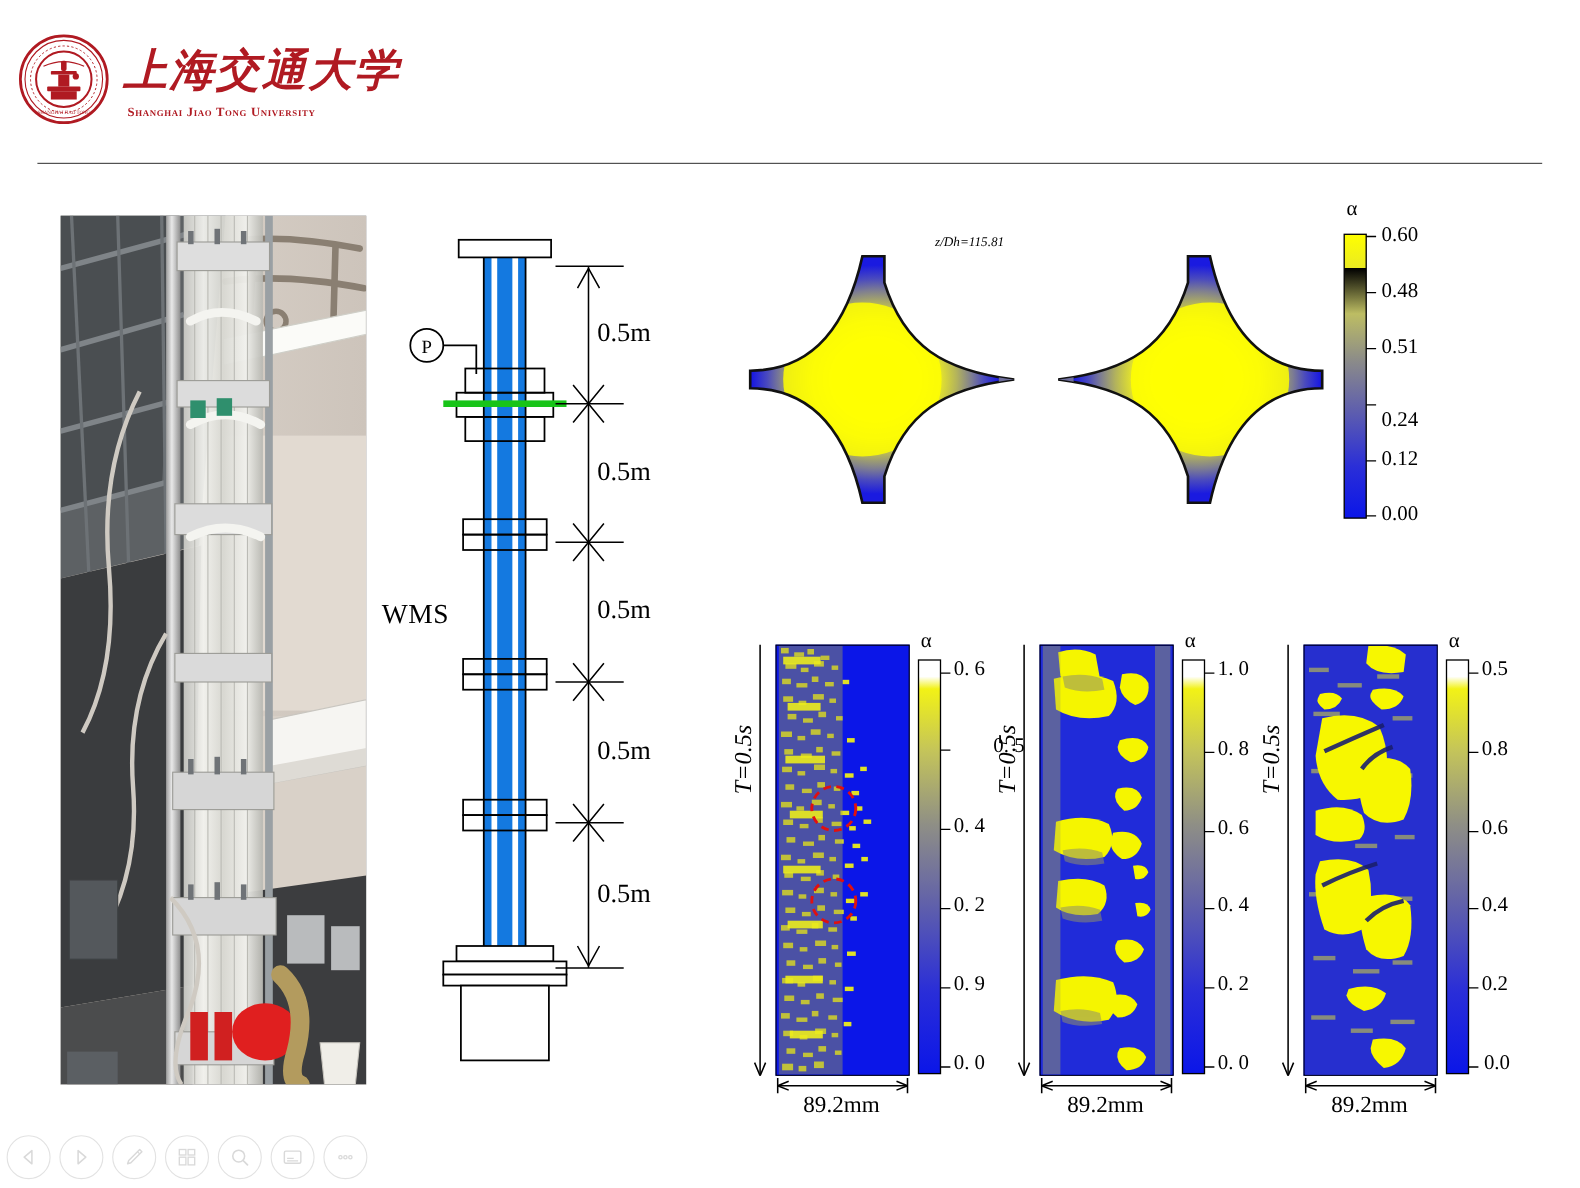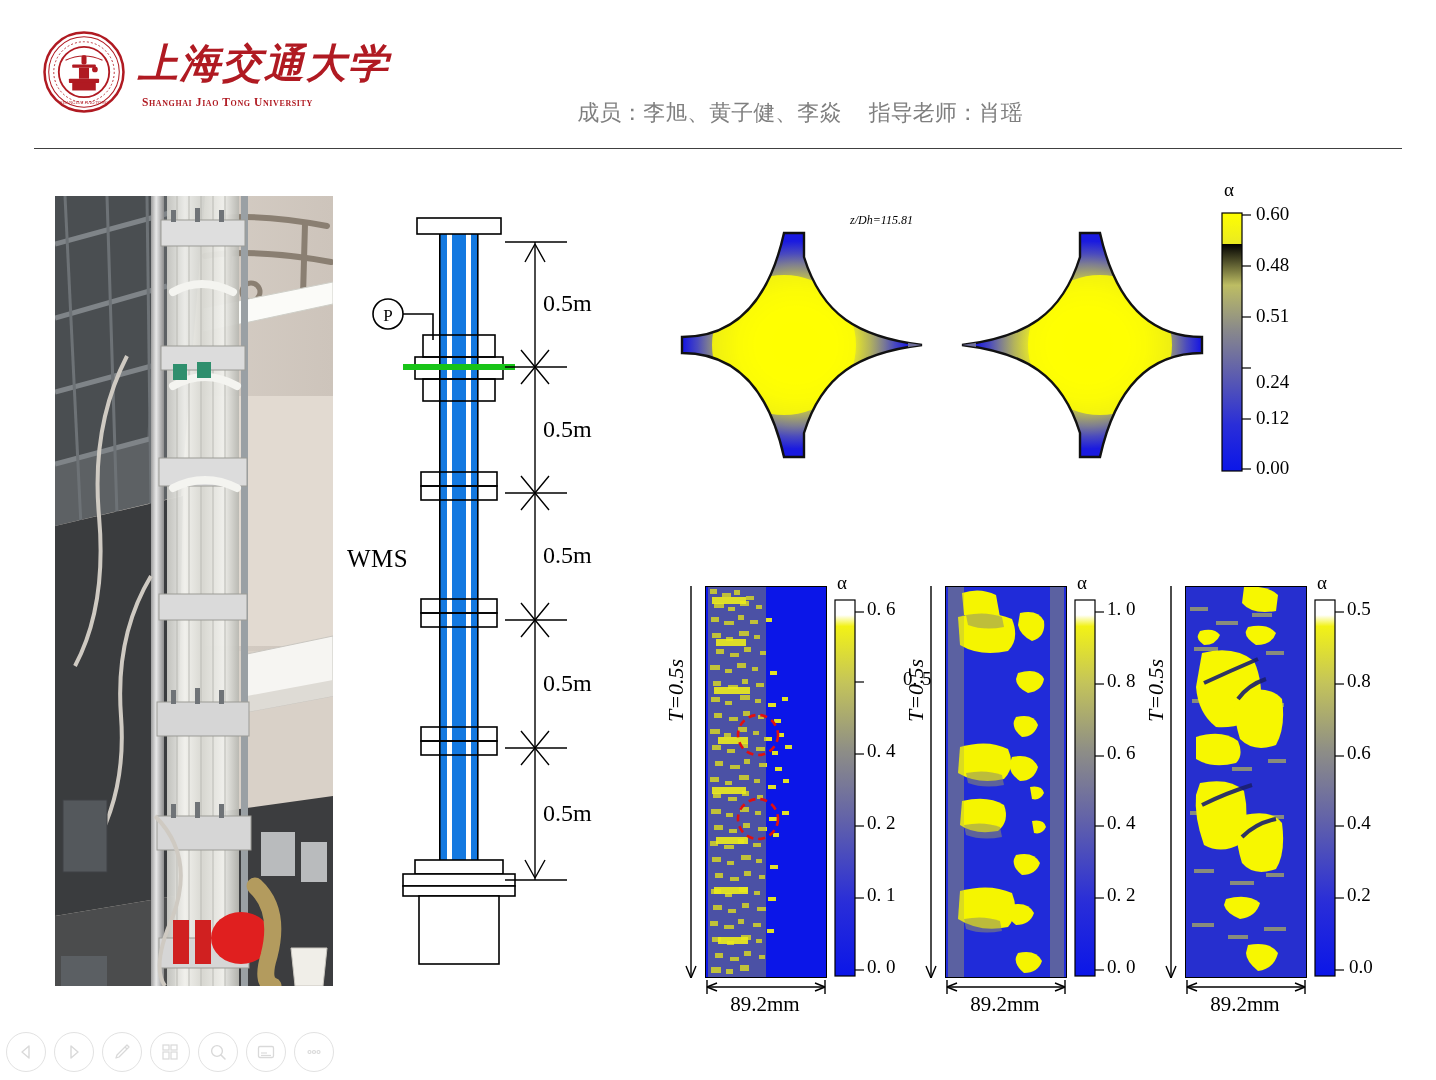--- a/index.html
+++ b/index.html
@@ -1,21 +1,21 @@
 <!DOCTYPE html>
 <html><head>
 <meta charset="utf-8">
 <style>
   html,body{margin:0;padding:0;background:#ffffff;}
   body{width:1436px;height:1080px;position:relative;overflow:hidden;
        font-family:"Liberation Serif",serif;color:#000;}
 
   
   #header{position:absolute;left:0;top:0;width:1436px;height:150px;}
-  #logo-block{position:absolute;left:42px;top:26px;width:315px;height:100px;}
+  #logo-block{position:absolute;left:16px;top:26px;width:315px;height:100px;}
   #logo-seal{position:absolute;left:0;top:4px;width:84px;height:84px;}
   #logo-name-cn{position:absolute;left:96px;top:10px;font-size:40px;color:#b01a22;
       font-family:"Liberation Serif",serif;font-weight:bold;font-style:italic;letter-spacing:2px;
       white-space:nowrap;}
   #logo-name-en{position:absolute;left:100px;top:70px;font-size:11.5px;color:#b01a22;
       font-family:"Liberation Serif",serif;letter-spacing:.6px;white-space:nowrap;
       font-variant:small-caps;font-weight:bold;}
 
   #slide-title{position:absolute;left:360px;top:40px;width:880px;text-align:center;
       font-size:37px;font-weight:bold;line-height:1.1;white-space:nowrap;color:#000;
@@ -87,21 +87,20 @@
       </g>
 
       <g fill="#b01a22" font-size="6" font-family="Liberation Serif, serif">
         <text x="50" y="88" text-anchor="middle" font-size="5.4">SHANGHAI JIAO TONG</text>
       </g>
     </svg>
     <div id="logo-name-cn">上海交通大学</div>
     <div id="logo-name-en">Shanghai Jiao Tong University</div>
   </div>
 
-  <div id="slide-subtitle">成员：李旭、黄子健、李焱     指导老师：肖瑶</div>
   <div id="header-rule"></div>
 </div>
 
 <div id="photo">
   <svg width="278" height="790" viewBox="0 0 278 790">
     <defs>
       <linearGradient id="wallg" x1="0" y1="0" x2="1" y2="0">
         <stop offset="0" stop-color="#ded7cf"></stop>
           <stop offset="1" stop-color="#cdc4bb"></stop>
       </linearGradient>
@@ -585,21 +584,21 @@
         <line x1="22" y1="156" x2="31" y2="156"></line>
         <line x1="22" y1="228" x2="31" y2="228"></line>
         <line x1="22" y1="300" x2="31" y2="300"></line>
         <line x1="22" y1="372" x2="31" y2="372"></line>
       </g>
     </svg>
     <div class="cb-tick-lab" style="left:34px;top:12px;">0. 6</div>
     <div class="cb-tick-lab" style="left:28px;top:82px;margin-left:42px;">0. 5</div>
     <div class="cb-tick-lab" style="left:34px;top:154px;">0. 4</div>
     <div class="cb-tick-lab" style="left:34px;top:226px;">0. 2</div>
-    <div class="cb-tick-lab" style="left:34px;top:298px;">0. 1</div>
+    <div class="cb-tick-lab" style="left:34px;top:298px;">0. 9</div>
     <div class="cb-tick-lab" style="left:34px;top:370px;">0. 0</div>
   </div>
   <svg style="position:absolute;left:40px;top:408px;" width="122" height="14">
     <line x1="2" y1="7" x2="120" y2="7" stroke="#000" stroke-width="1.4"></line>
     <path d="M2 7 L12 3 M2 7 L12 11 M120 7 L110 3 M120 7 L110 11" stroke="#000" stroke-width="1.4" fill="none"></path>
     <line x1="2" y1="0" x2="2" y2="14" stroke="#000" stroke-width="1.4"></line>
     <line x1="120" y1="0" x2="120" y2="14" stroke="#000" stroke-width="1.4"></line>
   </svg>
   <div class="wms-wlabel">89.2mm</div>
 </div>

